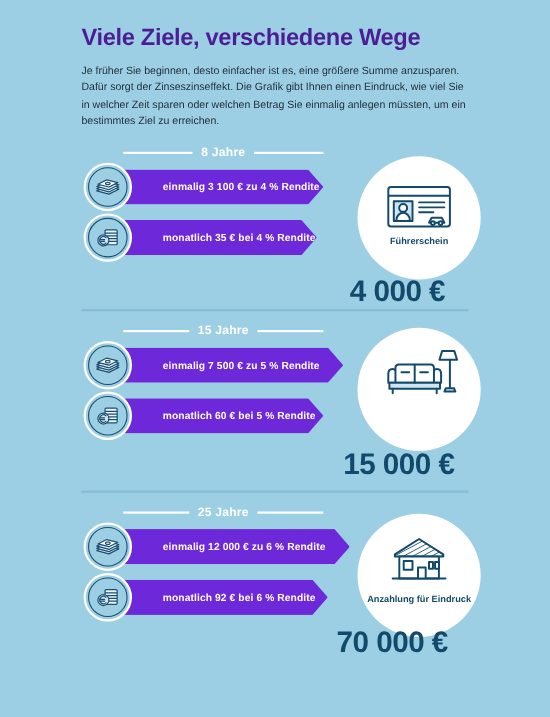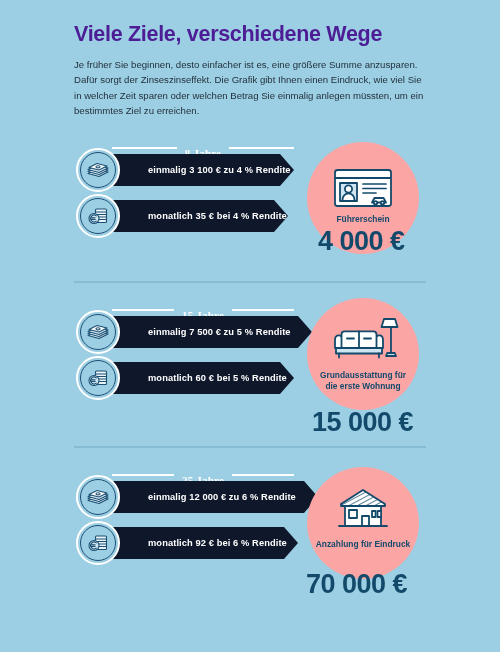--- a/index.html
+++ b/index.html
@@ -52,25 +52,25 @@
     width: 500px;
   }
   .section-1 { top: 130px; }
   .section-2 { top: 292px; }
   .section-3 { top: 457px; }
 
   
   .year-row {
     position: absolute;
     left: 112px;
-    top: 17px;
+    top: 3px;
     width: 182px;
     display: flex;
+    align-items: center;
     gap: 8px;
-    font-family: Liberation Serif, serif;
   }
   .year-rule {
     flex: 1 1 auto;
     height: 1.5px;
     background: #ffffff;
   }
   .year-label {
     font-size: 11px;
     font-weight: bold;
     color: #ffffff;
@@ -85,21 +85,21 @@
     height: 44px;
   }
   .row-a { top: 18px; }
   .row-b { top: 64px; }
 
   .banner {
     position: absolute;
     left: 22px;
     top: 6px;
     height: 32px;
-    background: #0f172a;
+    background: #6d28d9;
     color: #ffffff;
     font-size: 9.3px;
     font-weight: bold;
     display: flex;
     align-items: center;
     padding-left: 50px;
     box-sizing: border-box;
     letter-spacing: 0.1px;
     -webkit-clip-path: polygon(0 0, calc(100% - 14px) 0, 100% 50%, calc(100% - 14px) 100%, 0 100%);
     clip-path: polygon(0 0, calc(100% - 14px) 0, 100% 50%, calc(100% - 14px) 100%, 0 100%);
@@ -138,26 +138,27 @@
     justify-content: center;
   }
   .coin-inner svg { display: block; }
 
   
   .goal {
     position: absolute;
     width: 112px;
     height: 112px;
     border-radius: 50%;
-    background: #fca5a5;
+    background: #ffffff;
     display: flex;
     flex-direction: column;
     align-items: center;
     justify-content: flex-start;
     box-sizing: border-box;
+    margin-left: 18px;
   }
   .goal-1 { left: 307px; top: 12px; }
   .goal-2 { left: 307px; top: 6px; }
   .goal-3 { left: 307px; top: 10px; }
 
   .goal-art {
     height: 58px;
     display: flex;
     align-items: flex-end;
     justify-content: center;
@@ -174,21 +175,21 @@
   }
 
   .amount {
     position: absolute;
     font-size: 27px;
     font-weight: bold;
     color: #134a6b;
     letter-spacing: -0.5px;
     white-space: nowrap;
   }
-  .amount-1 { left: 318px; top: 96px; }
+  .amount-1 { left: 318px; top: 120px; }
   .amount-2 { left: 312px; top: 115px; }
   .amount-3 { left: 306px; top: 112px; }
 
   .divider {
     position: absolute;
     left: 74px;
     width: 352px;
     height: 1.5px;
     background: #86bdd4;
   }
@@ -323,21 +324,20 @@
             <path d="M11 38 h46 v5.5 h-46 z" fill="#cfe6f2"></path>
             <path d="M14 43.5 v4 M54 43.5 v4"></path>
             <path d="M22 28.5 h7 M39 28.5 h7"></path>
             <path d="M34 21.5 V38"></path>
             <path d="M63 9 h11 l2.5 8 h-16 z" fill="#ffffff" transform="translate(-4,0)"></path>
             <path d="M66 17 v26"></path>
             <path d="M61 46 h10 l-1.2-3 h-7.6 z" fill="#cfe6f2"></path>
           </g>
         </svg>
       </div>
-      <div class="goal-caption">Grundausstattung für die erste Wohnung</div>
     </div>
 
     <div class="amount amount-2">15 000 €</div>
   </div>
 
   <div class="divider div-2"></div>
 
   <div class="section section-3">
 
     <div class="year-row">

